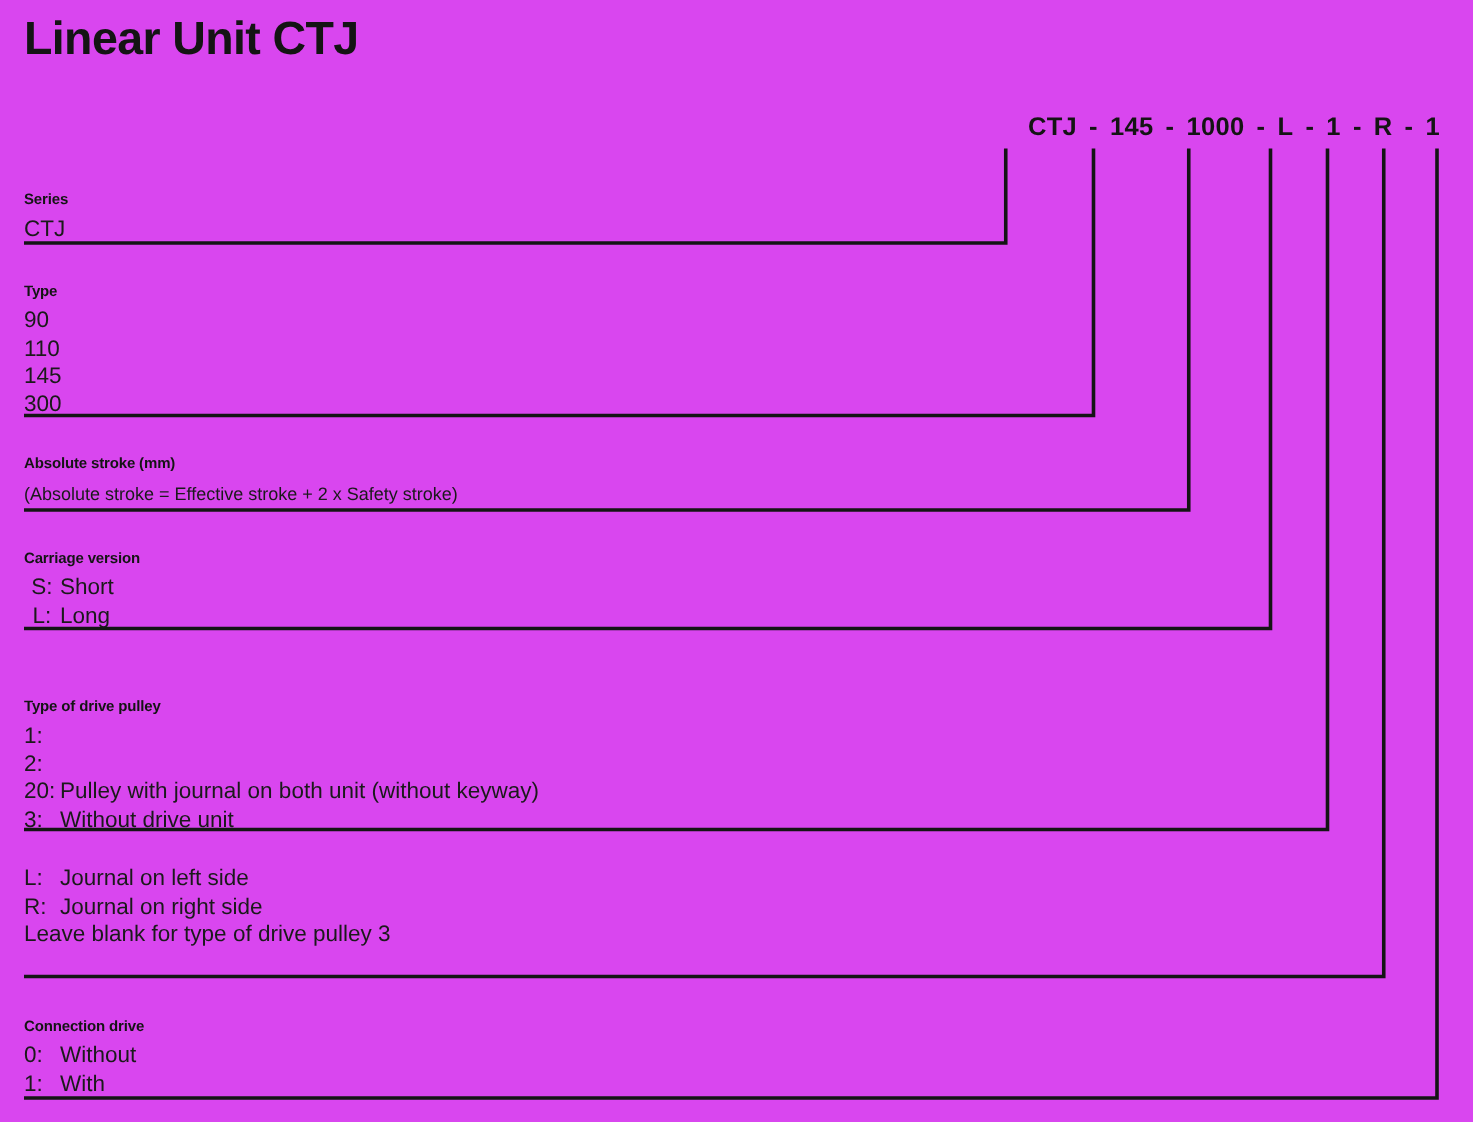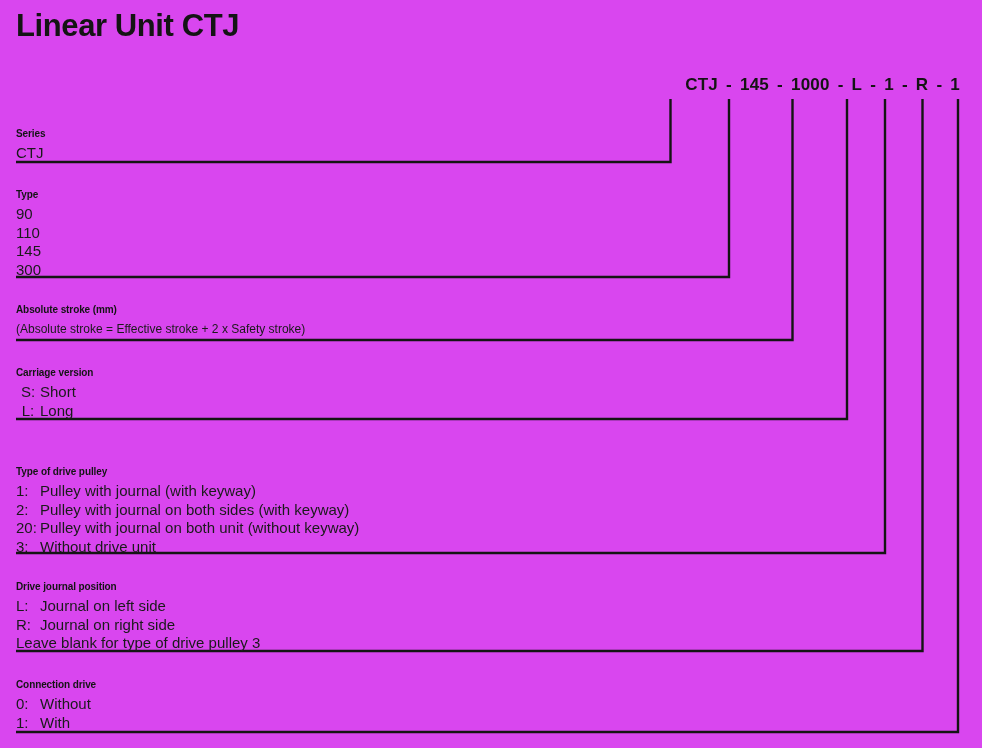--- a/index.html
+++ b/index.html
@@ -190,39 +190,36 @@
         <span class="v">Long</span>
       </li>
     </ul>
   </div>
 
   <div class="section" style="top:450px;margin-top:12px;">
     <h2>Type of drive pulley</h2>
     <ul class="opts">
       <li>
         <span class="k">1:</span>
-        <span class="v">Pulley with journal (with keyway)</span>
       </li>
       <li>
         <span class="k">2:</span>
-        <span class="v">Pulley with journal on both sides (with keyway)</span>
       </li>
       <li>
         <span class="k">20:</span>
         <span class="v">Pulley with journal on both unit (without keyway)</span>
       </li>
       <li>
         <span class="k">3:</span>
         <span class="v">Without drive unit</span>
       </li>
     </ul>
   </div>
 
   <div class="section" style="top:577px;">
-    <h2>Drive journal position</h2>
     <ul class="opts">
       <li>
         <span class="k">L:</span>
         <span class="v">Journal on left side</span>
       </li>
       <li>
         <span class="k">R:</span>
         <span class="v">Journal on right side</span>
       </li>
       <li class="plain">

